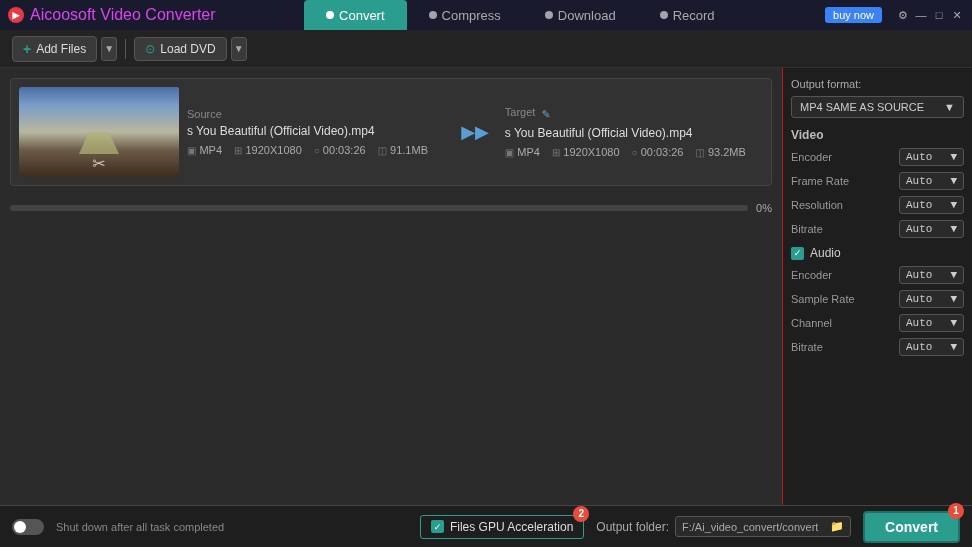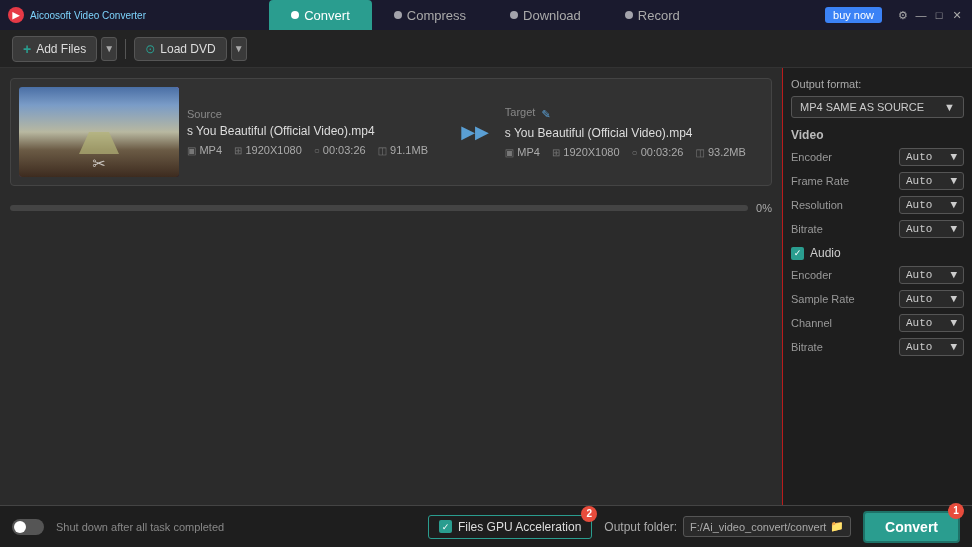--- a/index.html
+++ b/index.html
@@ -23,22 +23,22 @@
       gap: 6px;
     }
     #title-bar .app-icon {
       width: 16px; height: 16px;
       background: #e63946;
       border-radius: 50%;
       display: flex; align-items: center; justify-content: center;
       font-size: 9px; color: white; font-weight: bold;
     }
     #title-bar .app-title {
-      color: #7dd3fc;
-      font-size: 10px;
+      color: #d946ef;
+      font-size: 16px;
       flex: 0 0 auto;
     }
     #title-bar .tabs-area {
       flex: 1;
       display: flex;
       justify-content: center;
       gap: 0;
     }
     .nav-tab {
       display: flex;
@@ -384,21 +384,21 @@
       gap: 6px;
     }
     .output-label { color: #aaa; font-size: 12px; }
     .output-path {
       display: flex;
       align-items: center;
       background: #2a2a2a;
       border: 1px solid #555;
       border-radius: 3px;
       padding: 3px 6px;
-      gap: 4px;
+      gap: 12px;
       min-width: 160px;
     }
     .output-path span { color: #aaa; font-size: 11px; }
     .folder-icon { color: #777; font-size: 12px; cursor: pointer; }
 
     .convert-btn {
       background: #2a9d8f;
       color: white;
       border: none;
       padding: 6px 20px;

